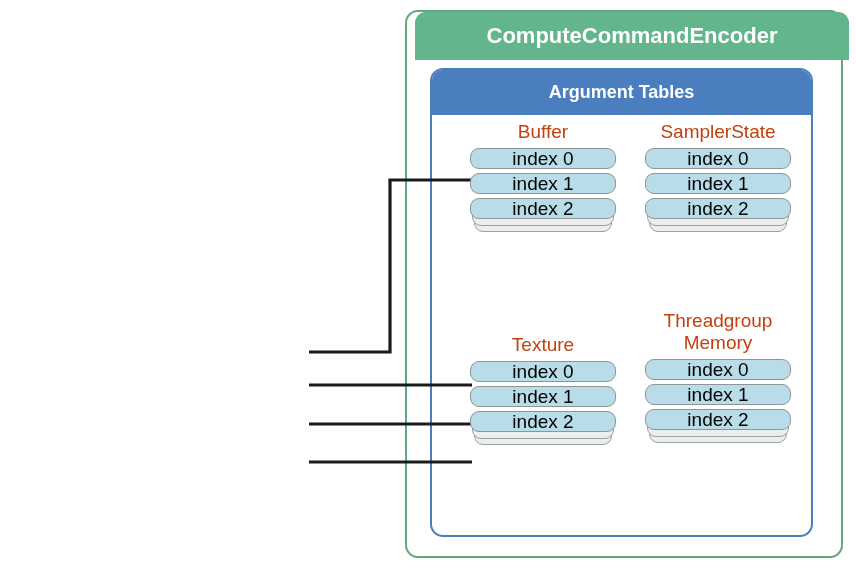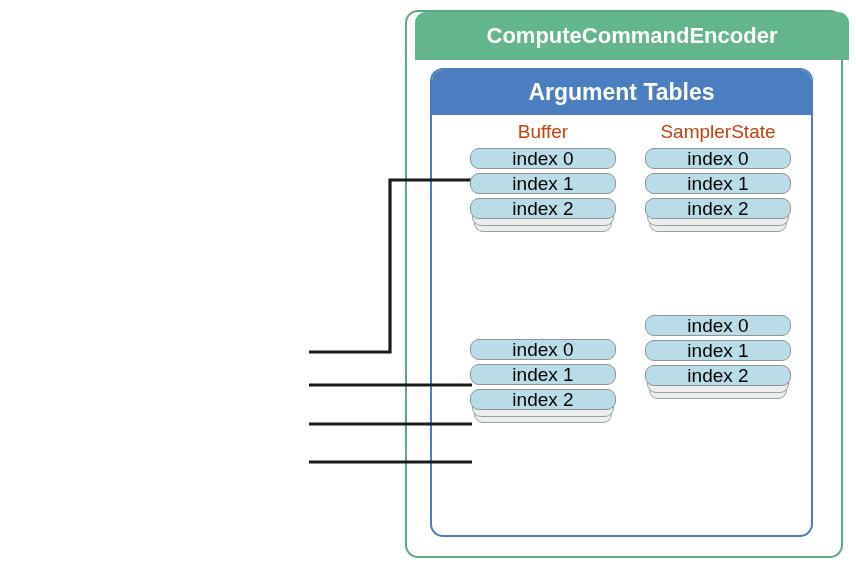--- a/index.html
+++ b/index.html
@@ -33,21 +33,21 @@
   
   #argument-tables{
     position:absolute;left:430px;top:68px;width:383px;height:469px;
     border:2px solid #4A7EBE;border-radius:13px;background:#fff;
     box-sizing:border-box;
   }
   #argument-tables-header{
     position:absolute;left:0;top:0;width:100%;height:45px;
     background:#4A7EBE;border-radius:11px 11px 0 0;
     display:flex;align-items:center;justify-content:center;
-    color:#fff;font-size:23px;font-weight:bold;box-sizing:border-box;
+    color:#fff;font-size:18px;font-weight:bold;box-sizing:border-box;
   }
 
   
   .arg-table{position:absolute;width:146px;}
   .arg-title{
     text-align:center;font-size:19px;line-height:22px;
     white-space:pre-line;color:#c2410c;
   }
   .card-stack{position:relative;margin-top:5px;}
   .index-card{
@@ -103,30 +103,33 @@
     <div class="card-stack">
       <div class="index-card">index 0</div>
       <div class="index-card">index 1</div>
       <div class="index-card">index 2</div>
       <div class="sheet s1"></div>
       <div class="sheet s2"></div>
     </div>
   </div>
 
   <div class="arg-table" id="table-texture">
+    <div class="arg-title">Texture</div>
     <div class="card-stack">
       <div class="index-card">index 0</div>
       <div class="index-card">index 1</div>
       <div class="index-card">index 2</div>
       <div class="sheet s1"></div>
       <div class="sheet s2"></div>
     </div>
   </div>
 
   <div class="arg-table" id="table-threadgroup-memory">
+    <div class="arg-title">Threadgroup
+Memory</div>
     <div class="card-stack">
       <div class="index-card">index 0</div>
       <div class="index-card">index 1</div>
       <div class="index-card">index 2</div>
       <div class="sheet s1"></div>
       <div class="sheet s2"></div>
     </div>
   </div>
 
 

